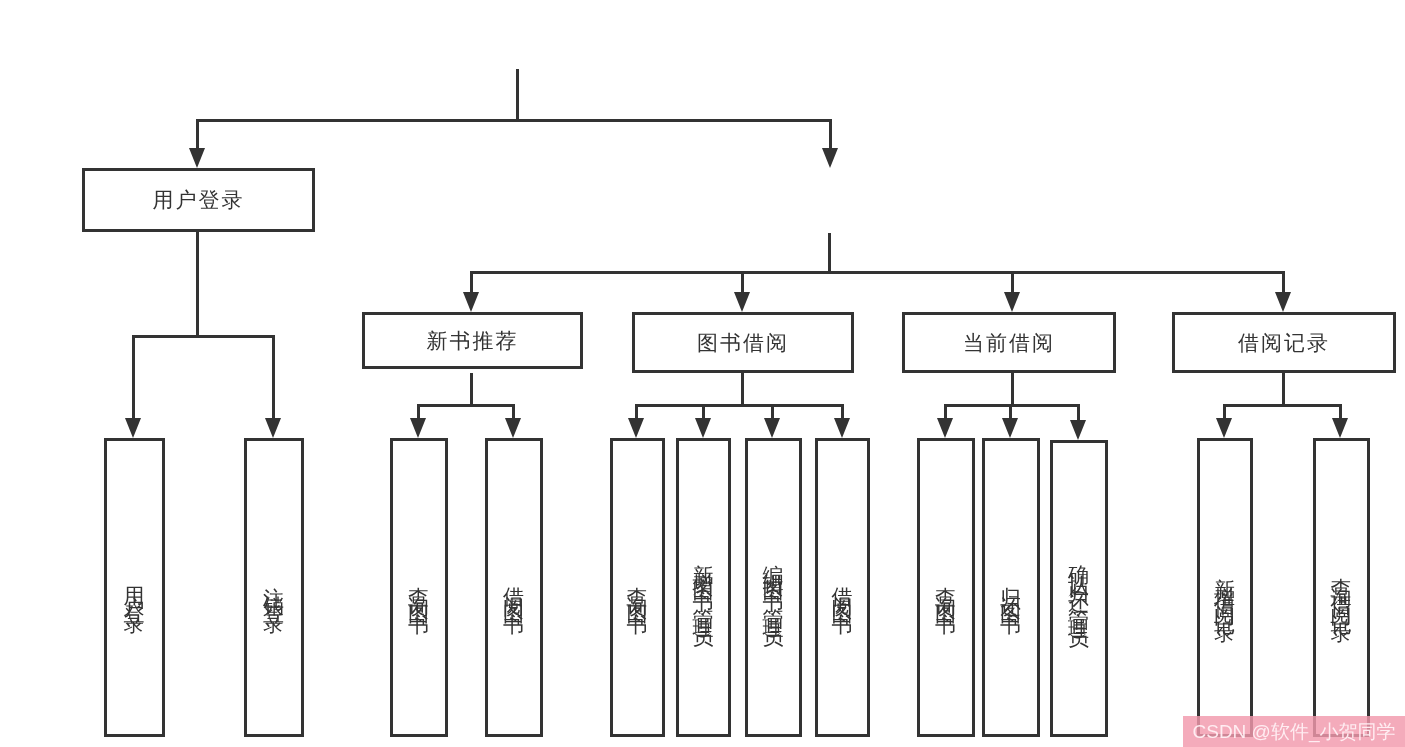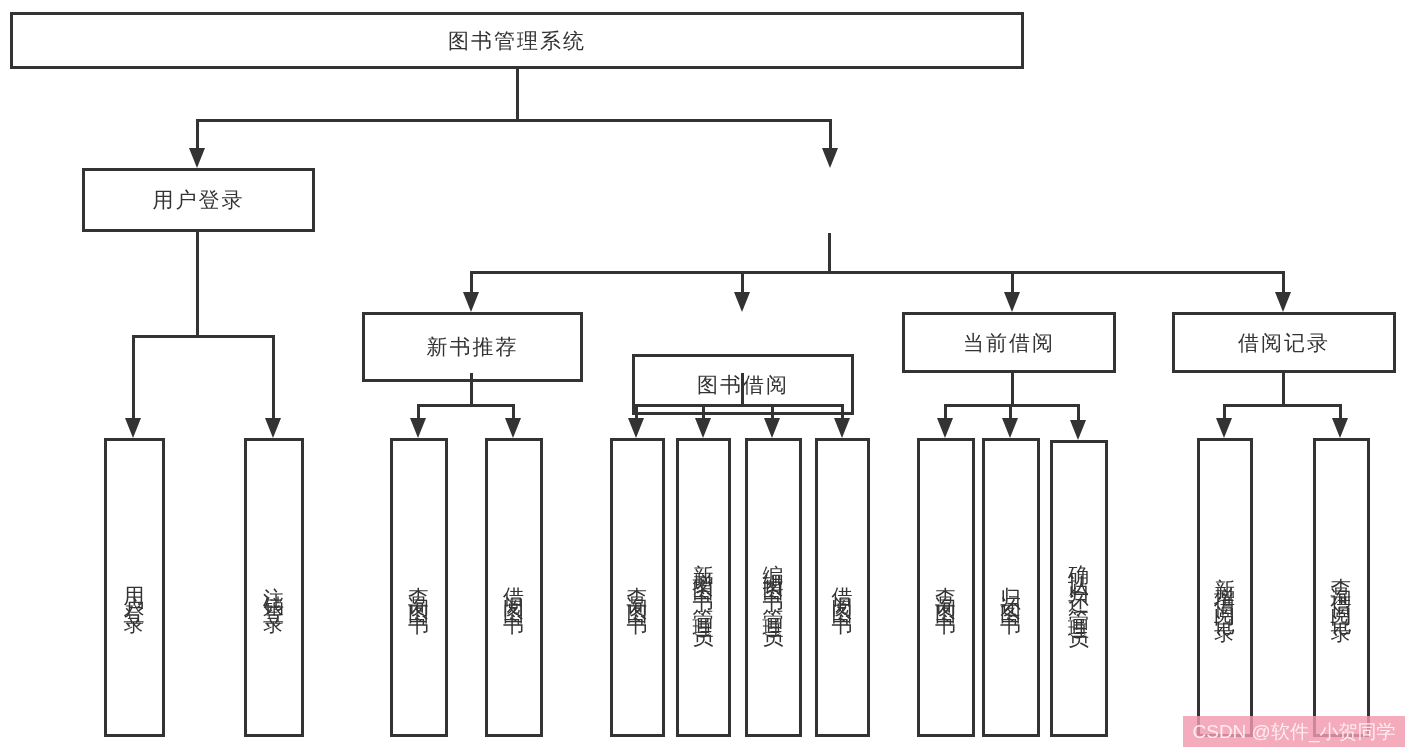--- a/index.html
+++ b/index.html
@@ -53,28 +53,27 @@
     align-items:center;
     justify-content:center;
     white-space:nowrap;
   }
 </style>
 </head>
 <body>
 
 <div id="stage">
 
-  <div class="node" style="left:10px;top:12px;width:1014px;height:57px;">图书管理系统</div>
 
   <div class="node" style="left:82px;top:168px;width:233px;height:64px;">用户登录</div>
 
 
-  <div class="node" style="left:362px;top:312px;width:221px;height:70px;">新书推荐</div>
+  <div class="node" style="left:362px;top:312px;width:221px;height:57px;">新书推荐</div>
 
-  <div class="node" style="left:632px;top:312px;width:222px;height:61px;margin-top:42px;">图书借阅</div>
+  <div class="node" style="left:632px;top:312px;width:222px;height:61px;">图书借阅</div>
 
   <div class="node" style="left:902px;top:312px;width:214px;height:61px;">当前借阅</div>
 
   <div class="node" style="left:1172px;top:312px;width:224px;height:61px;">借阅记录</div>
 
   <div class="node v" style="left:104px;top:438px;width:61px;height:299px;">用户登录</div>
   <div class="node v" style="left:244px;top:438px;width:60px;height:299px;">注销登录</div>
 
   <div class="node v" style="left:390px;top:438px;width:58px;height:299px;">查询图书</div>
   <div class="node v" style="left:485px;top:438px;width:58px;height:299px;">借阅图书</div>

